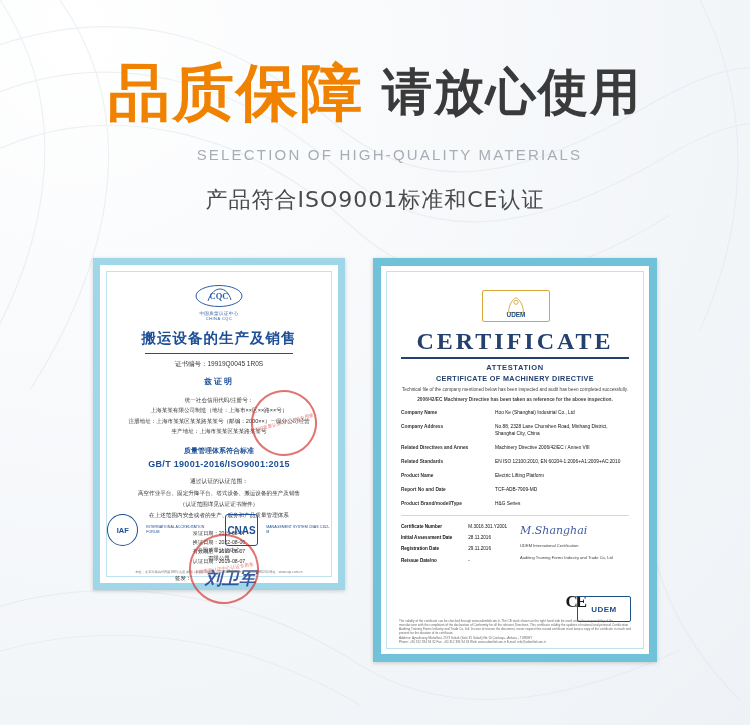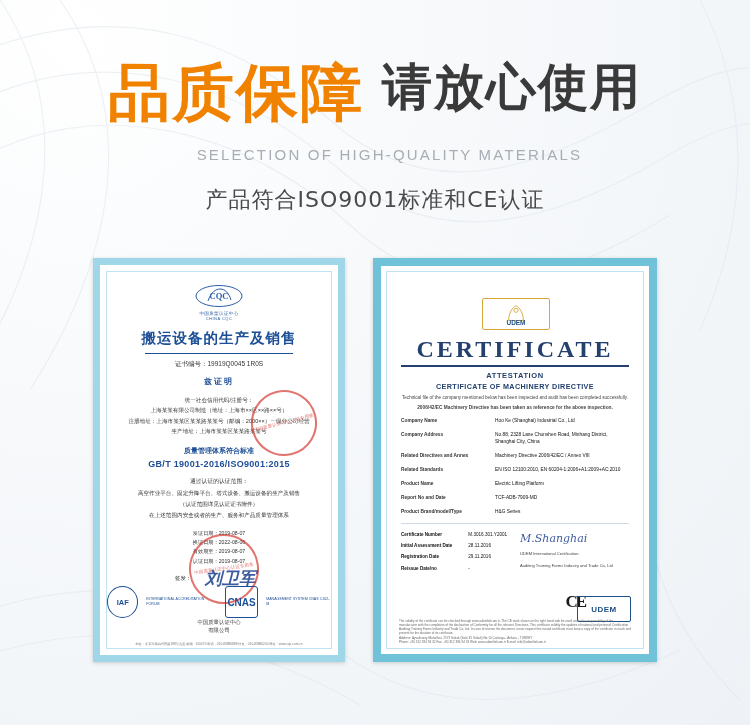--- a/index.html
+++ b/index.html
@@ -19,21 +19,21 @@
   
   .swirls{position:absolute;inset:0;opacity:.55;pointer-events:none;}
   .swirls svg{width:100%;height:100%;display:block;}
 
   .header{
     position:absolute;top:0;left:0;right:0;height:250px;
     text-align:center;
   }
   .title-row{
     margin-top:62px;
-    display:flex;align-items:flex-start;justify-content:center;gap:18px;
+    display:flex;align-items:center;justify-content:center;gap:18px;
     line-height:1;
   }
   .title-main{
     font-size:62px;font-weight:bold;color:#f08200;
     letter-spacing:2px;
     font-family:"DejaVu Sans","Liberation Sans",sans-serif;
   }
   .title-sub{
     font-size:50px;font-weight:bold;color:#3a3a3a;
     letter-spacing:2px;
@@ -52,21 +52,21 @@
     font-family:"DejaVu Sans","Liberation Sans",sans-serif;
   }
 
   .certs{
     position:absolute;top:258px;left:0;right:0;
     display:flex;justify-content:center;gap:28px;
   }
 
   
   .cert-left{
-    width:252px;height:404px;
+    width:252px;height:332px;
     background:#ffffff;
     border:7px solid #9fd7e8;
     box-shadow:0 1px 4px rgba(0,0,0,.18);
     box-sizing:border-box;
     position:relative;
   }
   .cert-left-inner{
     position:absolute;inset:6px;
     border:1px solid #bfe3ef;
     padding:8px 12px;
@@ -150,21 +150,21 @@
   .cert-right{
     width:284px;height:404px;
     background:#ffffff;
     border:8px solid #6fc2d8;
     box-shadow:0 1px 4px rgba(0,0,0,.18);
     box-sizing:border-box;
     position:relative;
   }
   .cr-inner{
     position:absolute;inset:5px;border:1px solid #bfe3ef;
-    box-sizing:border-box;padding:24px 14px;
+    box-sizing:border-box;padding:16px 14px;
   }
   .cr-logo{margin:2px auto 0;width:66px;text-align:center;}
   .cr-logo-box{
     width:66px;height:30px;border:1.2px solid #d8a93a;border-radius:2px;
     display:flex;align-items:center;justify-content:center;
     background:#fff;
   }
   .cr-title{
     text-align:center;font-size:24px;font-weight:bold;color:#23406e;
     letter-spacing:3px;margin-top:6px;

